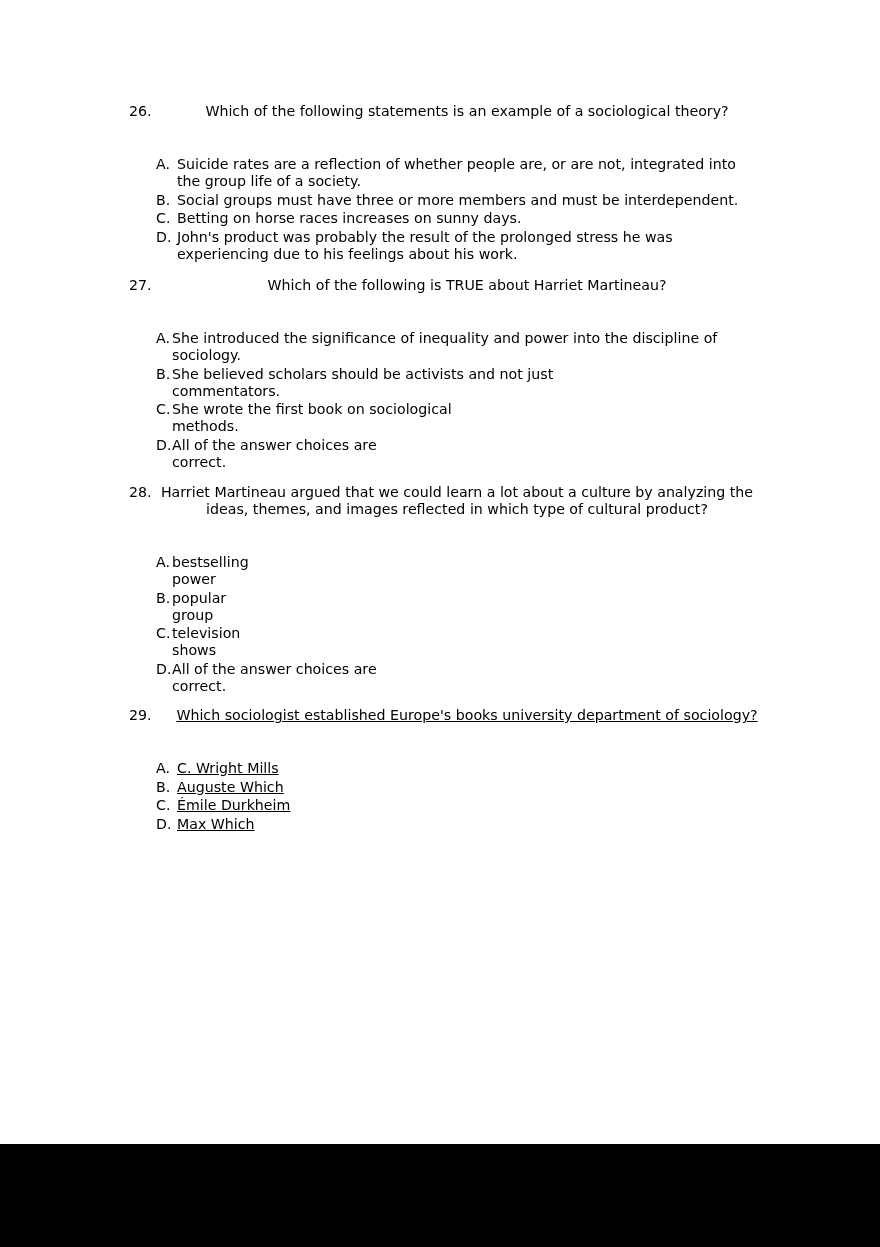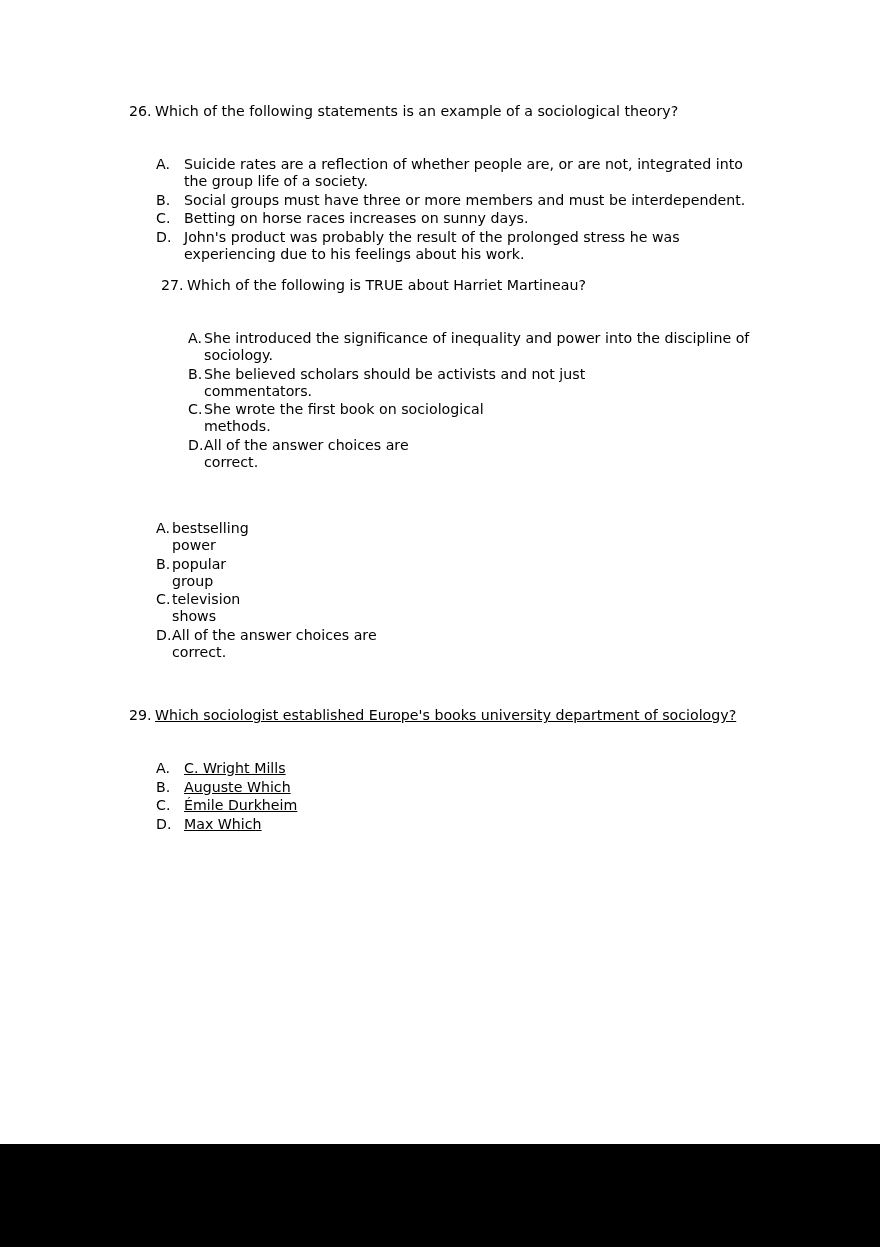--- a/index.html
+++ b/index.html
@@ -3,28 +3,28 @@
   <meta charset="utf-8">
   <style>
     html, body { margin: 0; padding: 0; }
     body {
       width: 880px; height: 1247px; background: #ffffff; position: relative; overflow: hidden;
       font-family: "DejaVu Sans", sans-serif; font-size: 14.2px; color: #000;
     }
     .page { position: absolute; left: 0; top: 0; width: 880px; height: 1144px; background: #fff; }
     .bottom-band { position: absolute; left: 0; top: 1144px; width: 880px; height: 103px; background: #000; }
     .q { position: absolute; left: 129px; width: 650px; }
-    .q-stem { position: relative; line-height: 17px; }
+    .q-stem { position: relative; line-height: 17px; text-align: center; }
     .q-num { position: absolute; left: 0; top: 0; }
     .q-text { display: block; margin-left: 26px; }
     .opts { margin-top: 36px; margin-left: 27px; }
     .opt { position: relative; line-height: 17px; margin-bottom: 1.5px; }
     .opt-letter { position: absolute; left: 0; top: 0; }
     .opt-text { display: block; }
-    .wide .opt-text { margin-left: 28px; }
+    .wide .opt-text { margin-left: 21px; }
     .narrow .opt-text { margin-left: 16px; }
   </style>
 </head>
 <body>
 
 <div class="page">
 
   <div class="q" style="top:103px;">
     <div class="q-stem">
       <span class="q-num">26.</span>
@@ -43,21 +43,21 @@
         <span class="opt-letter">C.</span>
         <span class="opt-text">Betting on horse races increases on sunny days.</span>
       </div>
       <div class="opt">
         <span class="opt-letter">D.</span>
         <span class="opt-text">John's product was probably the result of the prolonged stress he was experiencing due to his feelings about his work.</span>
       </div>
     </div>
   </div>
 
-  <div class="q" style="top:277px;margin-left:32px;">
+  <div class="q" style="top:277px;">
     <div class="q-stem">
       <span class="q-num">27.</span>
       <span class="q-text">Which of the following is TRUE about Harriet Martineau?</span>
     </div>
     <div class="opts narrow">
       <div class="opt" style="width:575px;">
         <span class="opt-letter">A.</span>
         <span class="opt-text">She introduced the significance of inequality and power into the discipline of sociology.</span>
       </div>
       <div class="opt" style="width:410px;">
@@ -69,20 +69,24 @@
         <span class="opt-text">She wrote the first book on sociological methods.</span>
       </div>
       <div class="opt" style="width:230px;">
         <span class="opt-letter">D.</span>
         <span class="opt-text">All of the answer choices are correct.</span>
       </div>
     </div>
   </div>
 
   <div class="q" style="top:484px;">
+    <div class="q-stem" style="width:630px;">
+      <span class="q-num">28.</span>
+      <span class="q-text">Harriet Martineau argued that we could learn a lot about a culture by analyzing the ideas, themes, and images reflected in which type of cultural product?</span>
+    </div>
     <div class="opts narrow">
       <div class="opt" style="width:100px;">
         <span class="opt-letter">A.</span>
         <span class="opt-text">bestselling power</span>
       </div>
       <div class="opt" style="width:100px;">
         <span class="opt-letter">B.</span>
         <span class="opt-text">popular group</span>
       </div>
       <div class="opt" style="width:100px;">

